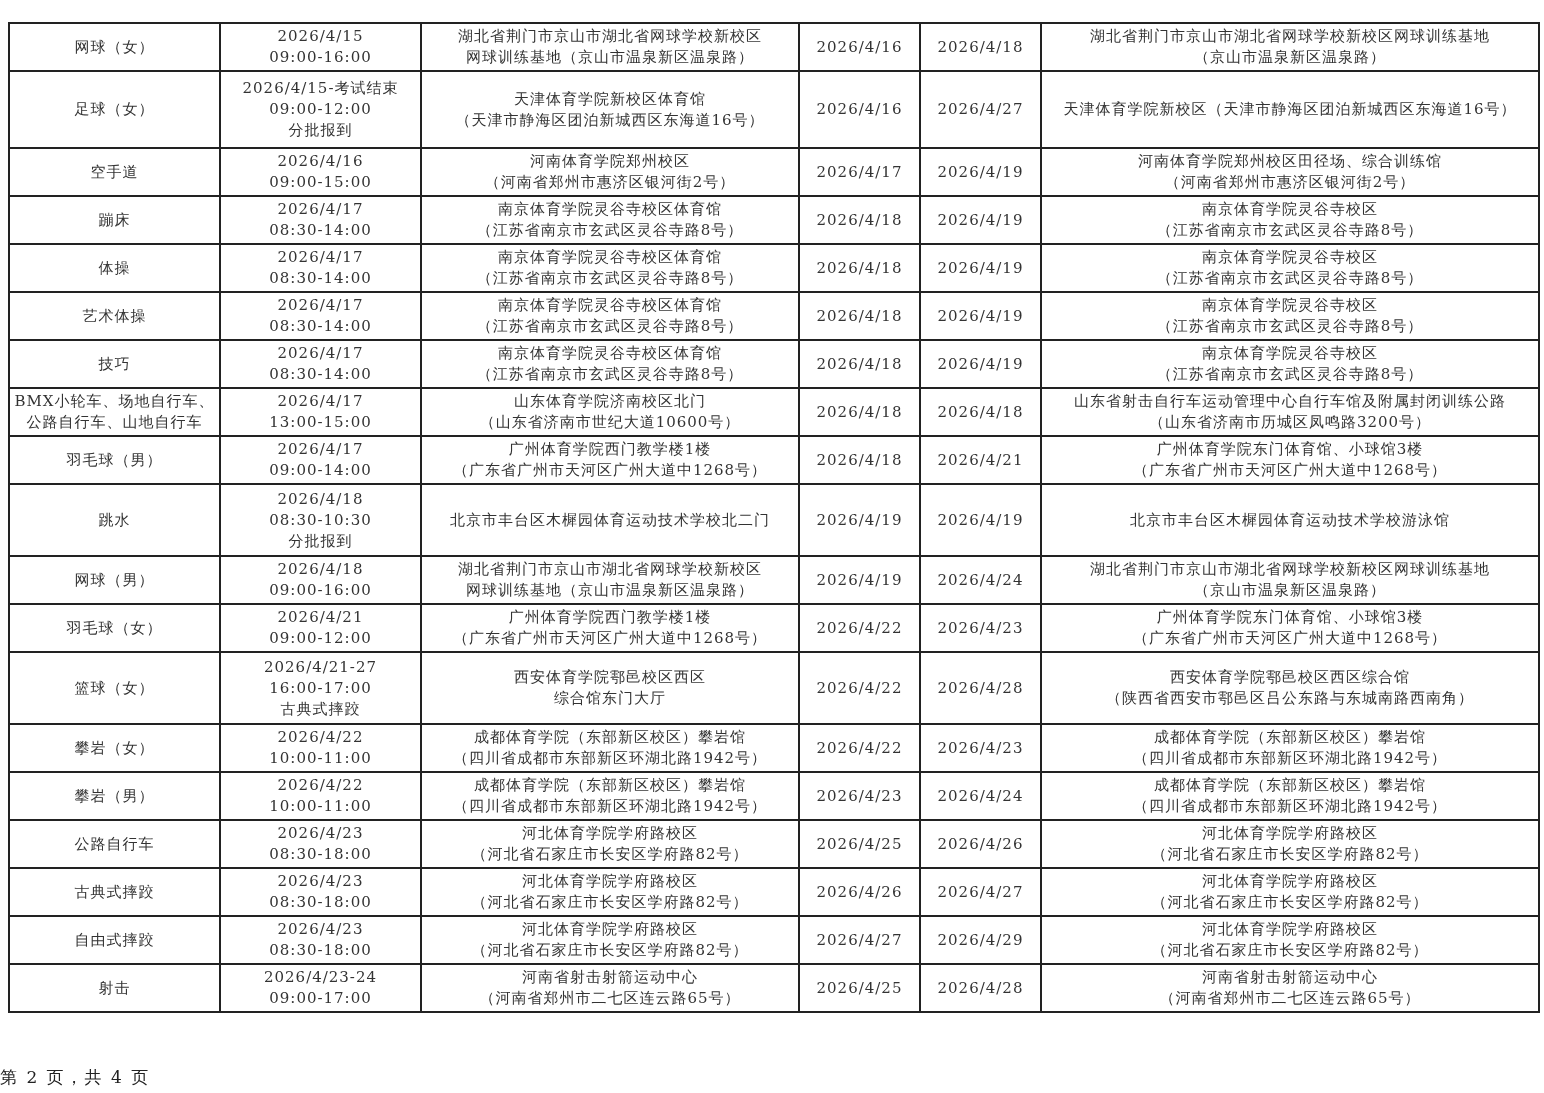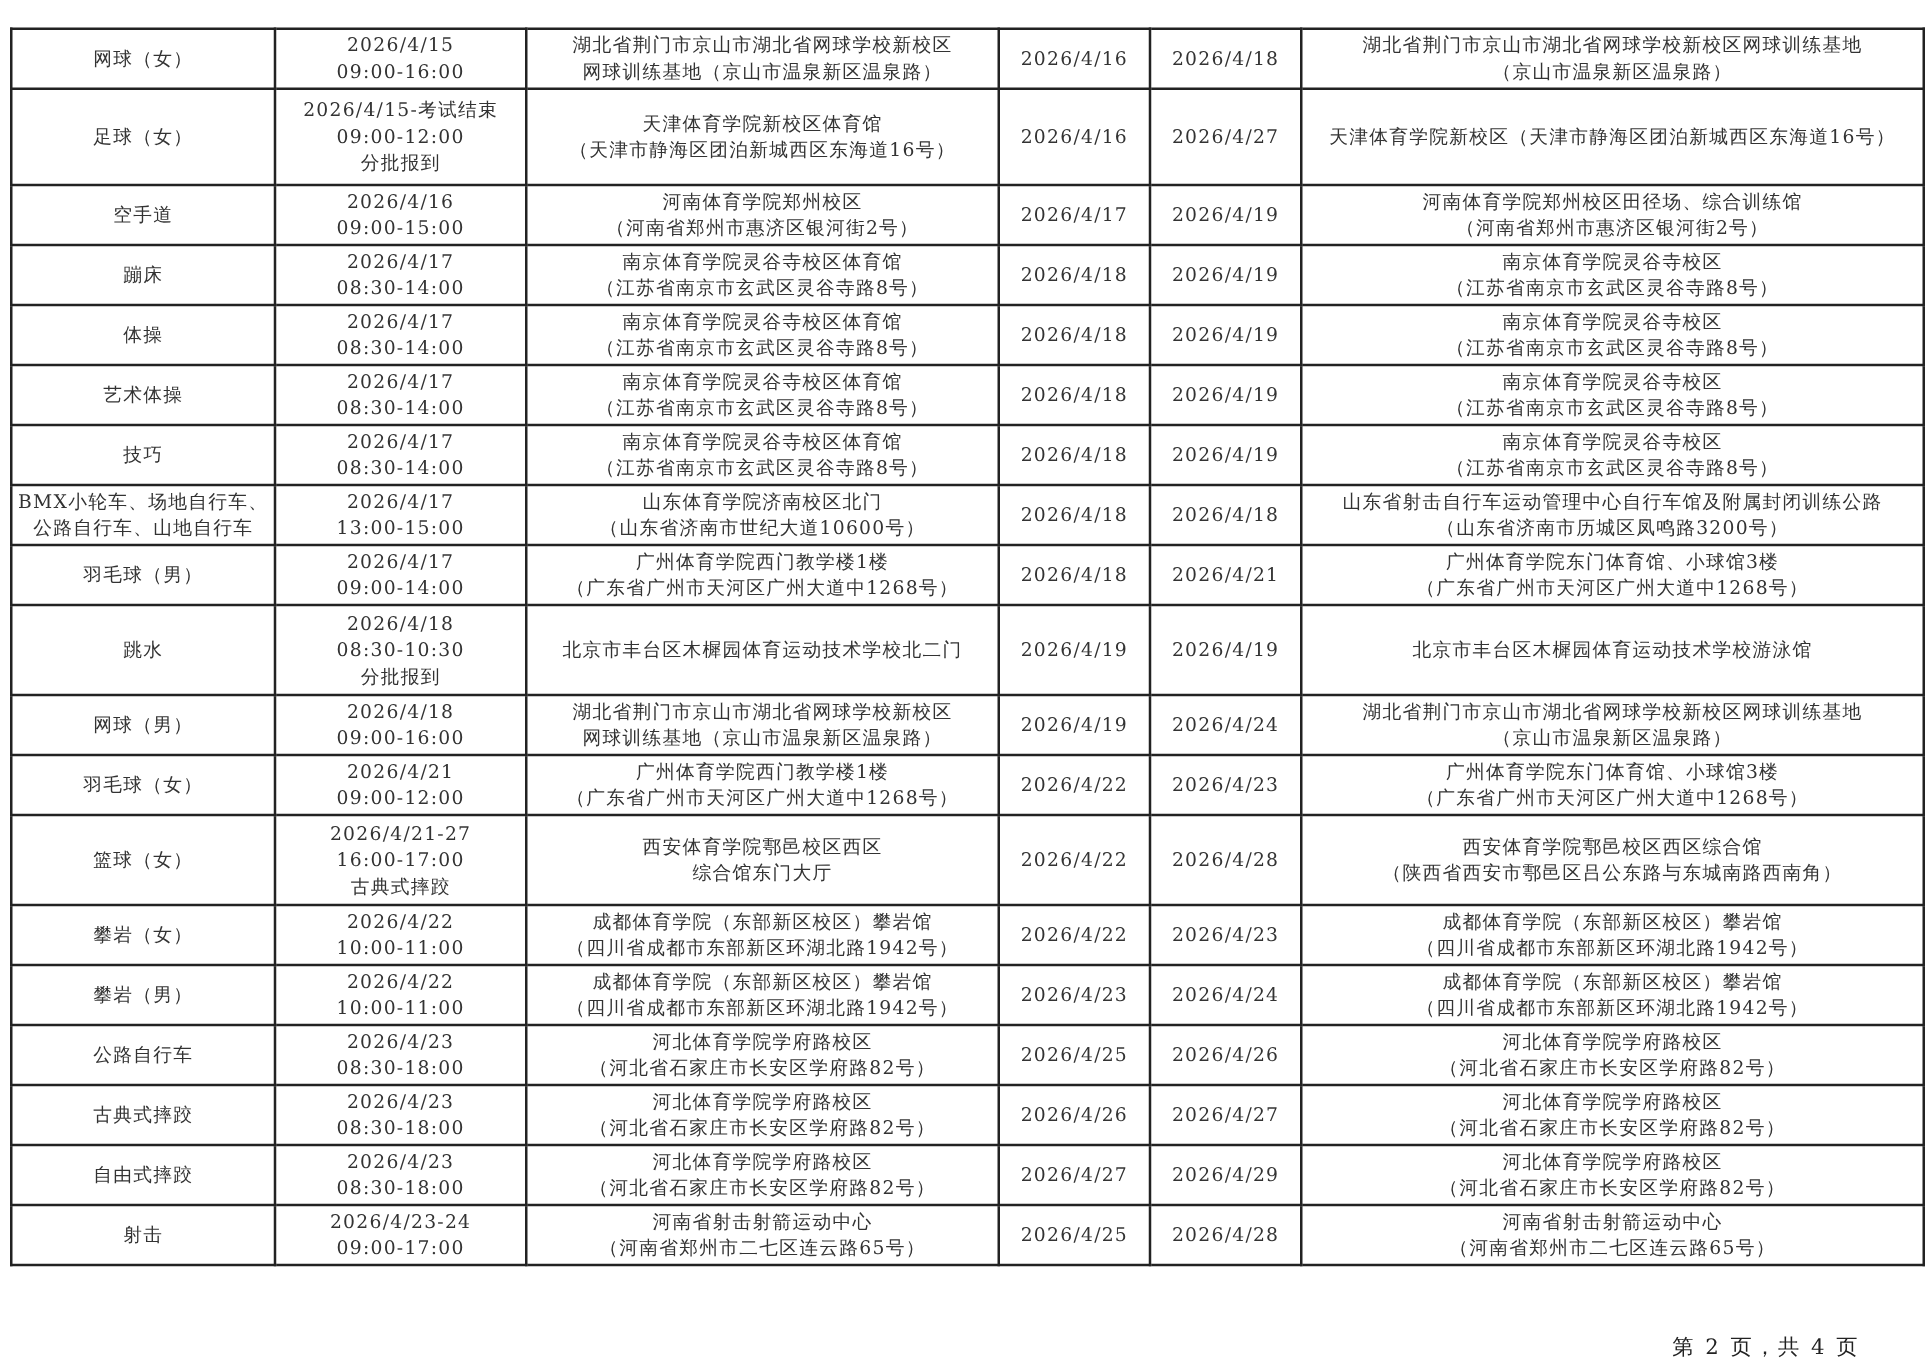--- a/index.html
+++ b/index.html
@@ -45,21 +45,21 @@
   col.c-report { width: 201px; }
   col.c-report-venue { width: 378px; }
   col.c-date1 { width: 121px; }
   col.c-date2 { width: 121px; }
   col.c-venue { width: 498px; }
   .footer {
     position: absolute;
     left: 0;
     width: 1488px;
     top: 1066px;
-    text-align: right;
+    text-align: left;
     font-size: 17px;
     letter-spacing: 2px;
     color: #222222;
   }
 </style>
 </head>
 <body>
 
 <div class="sheet">
   <table class="schedule">

